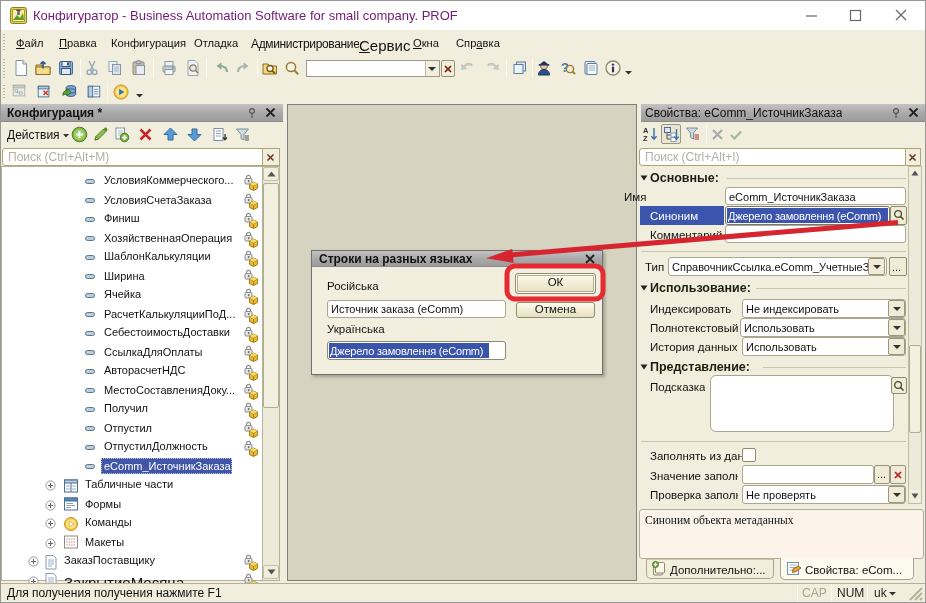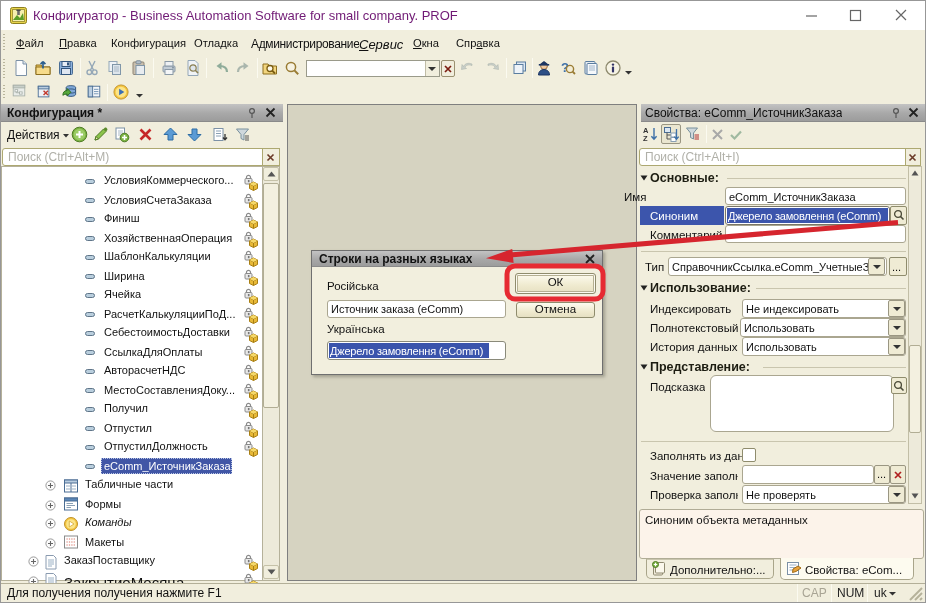--- a/index.html
+++ b/index.html
@@ -27,21 +27,21 @@
 <rect x="50.5" y="4.5" width="10" height="10" fill="none" stroke="#666" stroke-width="1.2"></rect>
 <path d="M96 4 L106 14 M106 4 L96 14" stroke="#666" stroke-width="1.2"></path>
 </svg>
 <div class="abs" style="left:1px;top:30px;width:924px;height:24px;background:#F1EEDD;"></div>
 <div class="abs" style="left:3px;top:34px;width:3px;height:17px;background-image:repeating-linear-gradient(#b9b59c 0 1px,transparent 1px 3px);background-size:2px 100%;background-repeat:no-repeat;background-position:0 0;"></div>
 <div class="abs txt" style="left:16px;top:37px;font-size:11.2px;color:#111;"><u>Ф</u>айл</div>
 <div class="abs txt" style="left:59px;top:37px;font-size:11.2px;color:#111;"><u>П</u>равка</div>
 <div class="abs txt" style="left:111px;top:37px;font-size:11.2px;color:#111;">Конфигурация</div>
 <div class="abs txt" style="left:194px;top:37px;font-size:11.2px;color:#111;">Отладка</div>
 <div class="abs txt" style="left:251px;top:37px;font-size:12px;color:#111;"><span style="letter-spacing:-0.35px">Администрирование</span></div>
-<div class="abs txt" style="left:359px;top:37px;font-size:13px;color:#111;font-style:italic;"><u>С</u>ервис</div>
+<div class="abs txt" style="left:359px;top:37px;font-size:15px;color:#111;"><u>С</u>ервис</div>
 <div class="abs txt" style="left:413px;top:37px;font-size:11.2px;color:#111;"><u>О</u>кна</div>
 <div class="abs txt" style="left:456px;top:37px;font-size:11.2px;color:#111;">Спр<u>а</u>вка</div>
 <div class="abs" style="left:1px;top:54px;width:924px;height:28px;background:#F1EEDD;"></div>
 <div class="abs" style="left:3px;top:59px;width:3px;height:19px;background-image:repeating-linear-gradient(#b9b59c 0 1px,transparent 1px 3px);background-size:2px 100%;background-repeat:no-repeat;background-position:0 0;"></div>
 <div class="abs sep" style="left:80px;top:58px;height:20px;"></div>
 <div class="abs sep" style="left:153px;top:58px;height:20px;"></div>
 <div class="abs sep" style="left:206px;top:58px;height:20px;"></div>
 <div class="abs sep" style="left:257px;top:58px;height:20px;"></div>
 <div class="abs sep" style="left:506px;top:58px;height:20px;"></div>
 <div class="abs sep" style="left:532px;top:58px;height:20px;"></div>
@@ -554,21 +554,21 @@
 <div class="abs txt" style="left:85px;top:498px;font-size:11px;color:#111;">Формы</div>
 <svg class="abs" style="left:45px;top:518px;" width="11" height="11" viewBox="0 0 11 11">
     <circle cx="5.5" cy="5.5" r="4.6" fill="#fcfcfc" stroke="#9a9a9a"></circle>
     <path d="M5.5 3 v5 M3 5.5 h5" stroke="#666" stroke-width="1.1"></path>
   </svg>
 <svg class="abs" style="left:63px;top:516px;" width="16" height="16" viewBox="0 0 16 16">
     <circle cx="8" cy="8" r="6.5" fill="#F5C63F" stroke="#c1922a"></circle>
     <circle cx="8" cy="8" r="4.8" fill="#FBE489"></circle>
     <path d="M6.3 5 L11 8 L6.3 11 Z" fill="#fff" stroke="#d8a92e" stroke-width="0.8"></path>
   </svg>
-<div class="abs txt" style="left:85px;top:516px;font-size:11px;color:#111;font-style:italic;">Команды</div>
+<div class="abs txt" style="left:85px;top:516px;font-size:11px;color:#111;">Команды</div>
 <svg class="abs" style="left:45px;top:538px;" width="11" height="11" viewBox="0 0 11 11">
     <circle cx="5.5" cy="5.5" r="4.6" fill="#fcfcfc" stroke="#9a9a9a"></circle>
     <path d="M5.5 3 v5 M3 5.5 h5" stroke="#666" stroke-width="1.1"></path>
   </svg>
 <svg class="abs" style="left:63px;top:534px;" width="16" height="16" viewBox="0 0 16 16">
     <rect x="1.5" y="2" width="13" height="12" fill="#fff" stroke="#8a8a8a"></rect>
     <g stroke="#d4604f" stroke-width="0.9">
       <line x1="3.5" y1="5" x2="12.5" y2="5" stroke-dasharray="1.2 1.2"></line>
       <line x1="3.5" y1="8" x2="12.5" y2="8" stroke-dasharray="1.2 1.2"></line>
       <line x1="3.5" y1="11" x2="12.5" y2="11" stroke-dasharray="1.2 1.2"></line>
@@ -797,21 +797,21 @@
 <div class="abs" style="left:909px;top:167px;width:12px;height:13px;background:#F1EEDD;"></div>
 <svg class="abs" style="left:911px;top:170px;" width="8" height="6" viewBox="0 0 8 6">
     <path d="M4 0.5 L7.5 5.5 L0.5 5.5 Z" fill="#555"></path>
   </svg>
 <div class="abs" style="left:909px;top:345px;width:12px;height:88px;background:#F3F0E0;border:1px solid #b1ad94;border-radius:2px;"></div>
 <div class="abs" style="left:909px;top:490px;width:12px;height:13px;background:#F1EEDD;"></div>
 <svg class="abs" style="left:911px;top:493px;" width="8" height="6" viewBox="0 0 8 6">
     <path d="M4 5.5 L7.5 0.5 L0.5 0.5 Z" fill="#555"></path>
   </svg>
 <div class="abs" style="left:639px;top:509px;width:285px;height:50px;background:#FCF3EA;border:1px solid #b0ac96;border-radius:3px;"></div>
-<div class="abs txt" style="left:645px;top:514px;font-size:11.5px;color:#111;">Синоним объекта метаданных</div>
+<div class="abs txt" style="left:645px;top:514px;font-size:11.5px;color:#111;font-family:Liberation Serif, serif;">Синоним объекта метаданных</div>
 <div class="abs" style="left:646px;top:559px;width:128px;height:20px;background:#F1EEDD;border:1px solid #a9a58a;border-top:1px solid #c9c5ae;border-radius:0 0 5px 5px;"></div>
 <svg class="abs" style="left:651px;top:561px;" width="16" height="16" viewBox="0 0 16 16">
     <rect x="2.5" y="3.5" width="9" height="10.5" rx="1" fill="#efe9d8" stroke="#8f8a70"></rect>
     <rect x="4.5" y="1.5" width="9" height="10.5" rx="1" fill="#fbf8ec" stroke="#8f8a70"></rect>
     <circle cx="4.5" cy="3.5" r="3" fill="#7CB342" stroke="#4e7b24"></circle>
     <path d="M4.5 1.8 v3.4 M2.8 3.5 h3.4" stroke="#fff" stroke-width="1.2"></path>
   </svg>
 <div class="abs txt" style="left:670px;top:564px;font-size:11.5px;color:#111;">Дополнительно:...</div>
 <div class="abs" style="left:780px;top:558px;width:134px;height:22px;background:#FDFBEF;border:1px solid #a9a58a;border-top:none;border-radius:0 0 5px 5px;"></div>
 <svg class="abs" style="left:785px;top:560px;" width="17" height="17" viewBox="0 0 17 17">

